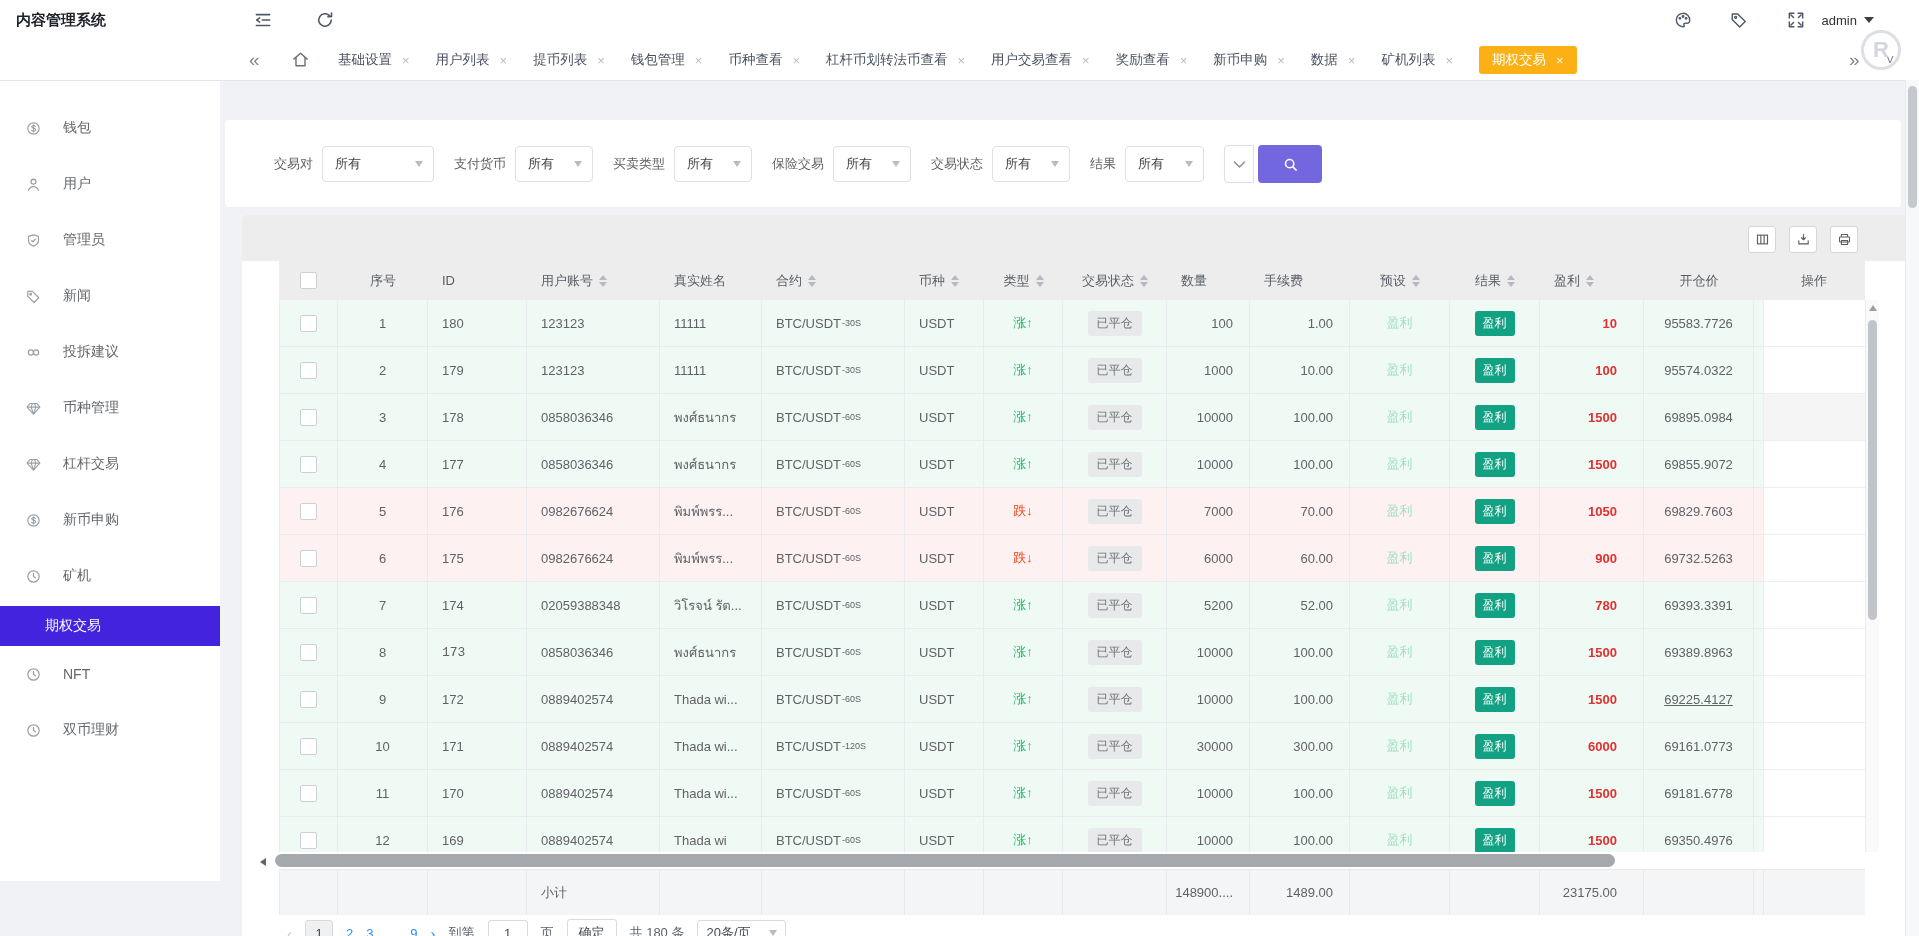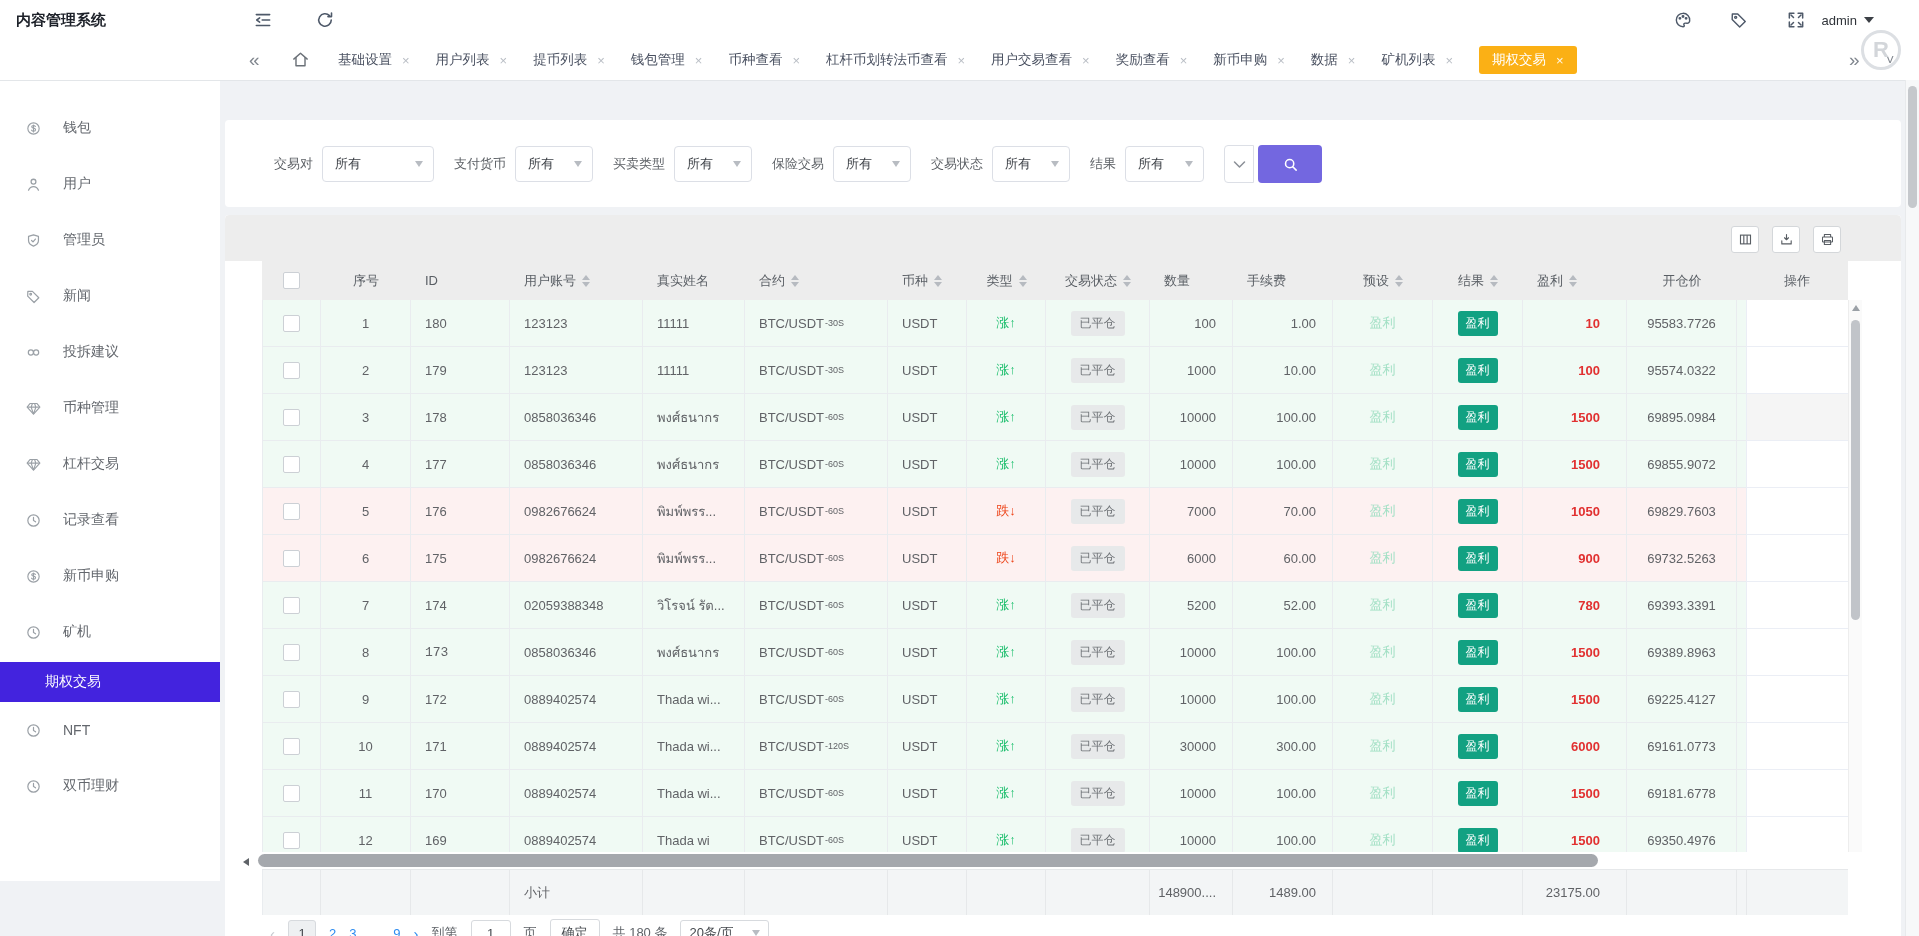--- a/index.html
+++ b/index.html
@@ -41,21 +41,21 @@
   .f-select{height:36px;border:1px solid #dcdfe6;border-radius:4px;background:#fff;display:flex;align-items:center;
             justify-content:space-between;padding:0 10px 0 12px;margin-right:20px;box-sizing:border-box;cursor:pointer;}
   .f-select .val{font-size:13px;color:#3b3f45;}
   .sel-caret{width:0;height:0;border-left:4.5px solid transparent;border-right:4.5px solid transparent;border-top:6px solid #b8bcc2;margin-left:10px;}
   .collapse-btn{width:30px;height:38px;border:1px solid #dcdfe6;border-radius:4px 0 0 4px;background:#fff;display:flex;
             align-items:center;justify-content:center;color:#8b9097;cursor:pointer;box-sizing:border-box;}
   .collapse-btn svg{width:15px;height:15px;}
   .search-btn{width:64px;height:38px;background:#7367e0;border-radius:4px;display:flex;align-items:center;justify-content:center;cursor:pointer;}
   .search-btn svg{width:17px;height:17px;}
   
-  .table-card{position:absolute;left:225px;top:215px;width:1676px;height:721px;background:#fff;border-radius:4px 4px 0 0;overflow:hidden;z-index:5;}
+  .table-card{position:absolute;left:242px;top:215px;width:1676px;height:721px;background:#fff;border-radius:4px 4px 0 0;overflow:hidden;z-index:5;}
   .t-toolbar{position:absolute;left:0;top:0;width:1676px;height:46px;background:#ededed;border-radius:4px 4px 0 0;}
   .tool-btns{position:absolute;right:60px;top:11px;display:flex;gap:13px;}
   .tool-btn{width:26px;height:25px;background:#fff;border:1px solid #d4d7da;border-radius:3px;display:flex;align-items:center;justify-content:center;color:#585d63;cursor:pointer;}
   .tool-btn svg{width:15px;height:15px;}
   .t-header{position:absolute;left:37px;top:46px;width:1586px;height:39px;background:#ededed;display:flex;font-size:13px;color:#595e64;}
   .th{display:flex;align-items:center;box-sizing:border-box;}
   .sorter{display:inline-flex;flex-direction:column;gap:2px;margin-left:6px;cursor:pointer;}
   .sorter .s-up{width:0;height:0;border-left:4px solid transparent;border-right:4px solid transparent;border-bottom:5px solid #b6bac0;}
   .sorter .s-dn{width:0;height:0;border-left:4px solid transparent;border-right:4px solid transparent;border-top:5px solid #b6bac0;}
   .t-body{position:absolute;left:37px;top:85px;width:1586px;height:552px;overflow:hidden;background:#fff;}
@@ -284,29 +284,20 @@
         <span class="mi">
           <svg viewBox="0 0 24 24" fill="none" stroke="currentColor" stroke-width="1.6" stroke-linejoin="round">
             <path d="M7 5h10l4 5-9 10L3 10z"></path>
             <path d="M3 10h18M12 20 8.7 10l1.8-5M12 20l3.3-10-1.8-5"></path>
           </svg>
         </span>
         <span>杠杆交易</span>
       </div>
       <div class="menu-item">
         <span class="mi">
-          <svg viewBox="0 0 24 24" fill="none" stroke="currentColor" stroke-width="1.7" stroke-linecap="round">
-            <circle cx="12" cy="12" r="8"></circle>
-            <path d="M12 7.6V12l2.9 1.9"></path>
-          </svg>
-        </span>
-        <span>记录查看</span>
-      </div>
-      <div class="menu-item">
-        <span class="mi">
           <svg viewBox="0 0 24 24" fill="none" stroke="currentColor" stroke-width="1.6" stroke-linecap="round">
             <circle cx="12" cy="12" r="8"></circle>
             <path d="M12 7v10M14.6 9.2c-.5-1-1.4-1.5-2.6-1.5-1.4 0-2.5.8-2.5 1.9s1 1.7 2.5 1.9c1.6.2 2.9.9 2.9 2.2 0 1.4-1.3 2.2-2.9 2.2-1.2 0-2.2-.6-2.7-1.5"></path>
           </svg>
         </span>
         <span>新币申购</span>
       </div>
       <div class="menu-item">
         <span class="mi">
           <svg viewBox="0 0 24 24" fill="none" stroke="currentColor" stroke-width="1.7" stroke-linecap="round">
@@ -777,21 +768,21 @@
           <div class="td ar" style="width: 100px; background: inherit; padding-right: 16px;">100.00</div>
           <div class="td ac" style="width: 100px; background: inherit;">
             <span class="preset-txt">盈利</span>
           </div>
           <div class="td ac" style="width: 90px; background: inherit;">
             <span class="badge-result">盈利</span>
           </div>
           <div class="td ar" style="width: 104px; background: inherit; padding-right: 26px;">
             <span class="profit-txt">1500</span>
           </div>
-          <div class="td ac" style="width: 110px; background: inherit;">69225.4127</div>
+          <div class="td ac" style="width: 110px; background: inherit; text-decoration: underline;">69225.4127</div>
           <div class="td al" style="width: 111px; background: inherit;">6</div>
         </div>
         <div class="tr up">
           <div class="td ac" style="width: 59px; background: inherit; padding-left: 0px;">
             <span class="cbx"></span>
           </div>
           <div class="td ac" style="width: 90px; background: inherit;">10</div>
           <div class="td al" style="width: 99px; background: inherit;">171</div>
           <div class="td al" style="width: 133px; background: inherit;">0889402574</div>
           <div class="td al" style="width: 102px; background: inherit;">Thada wi...</div>

